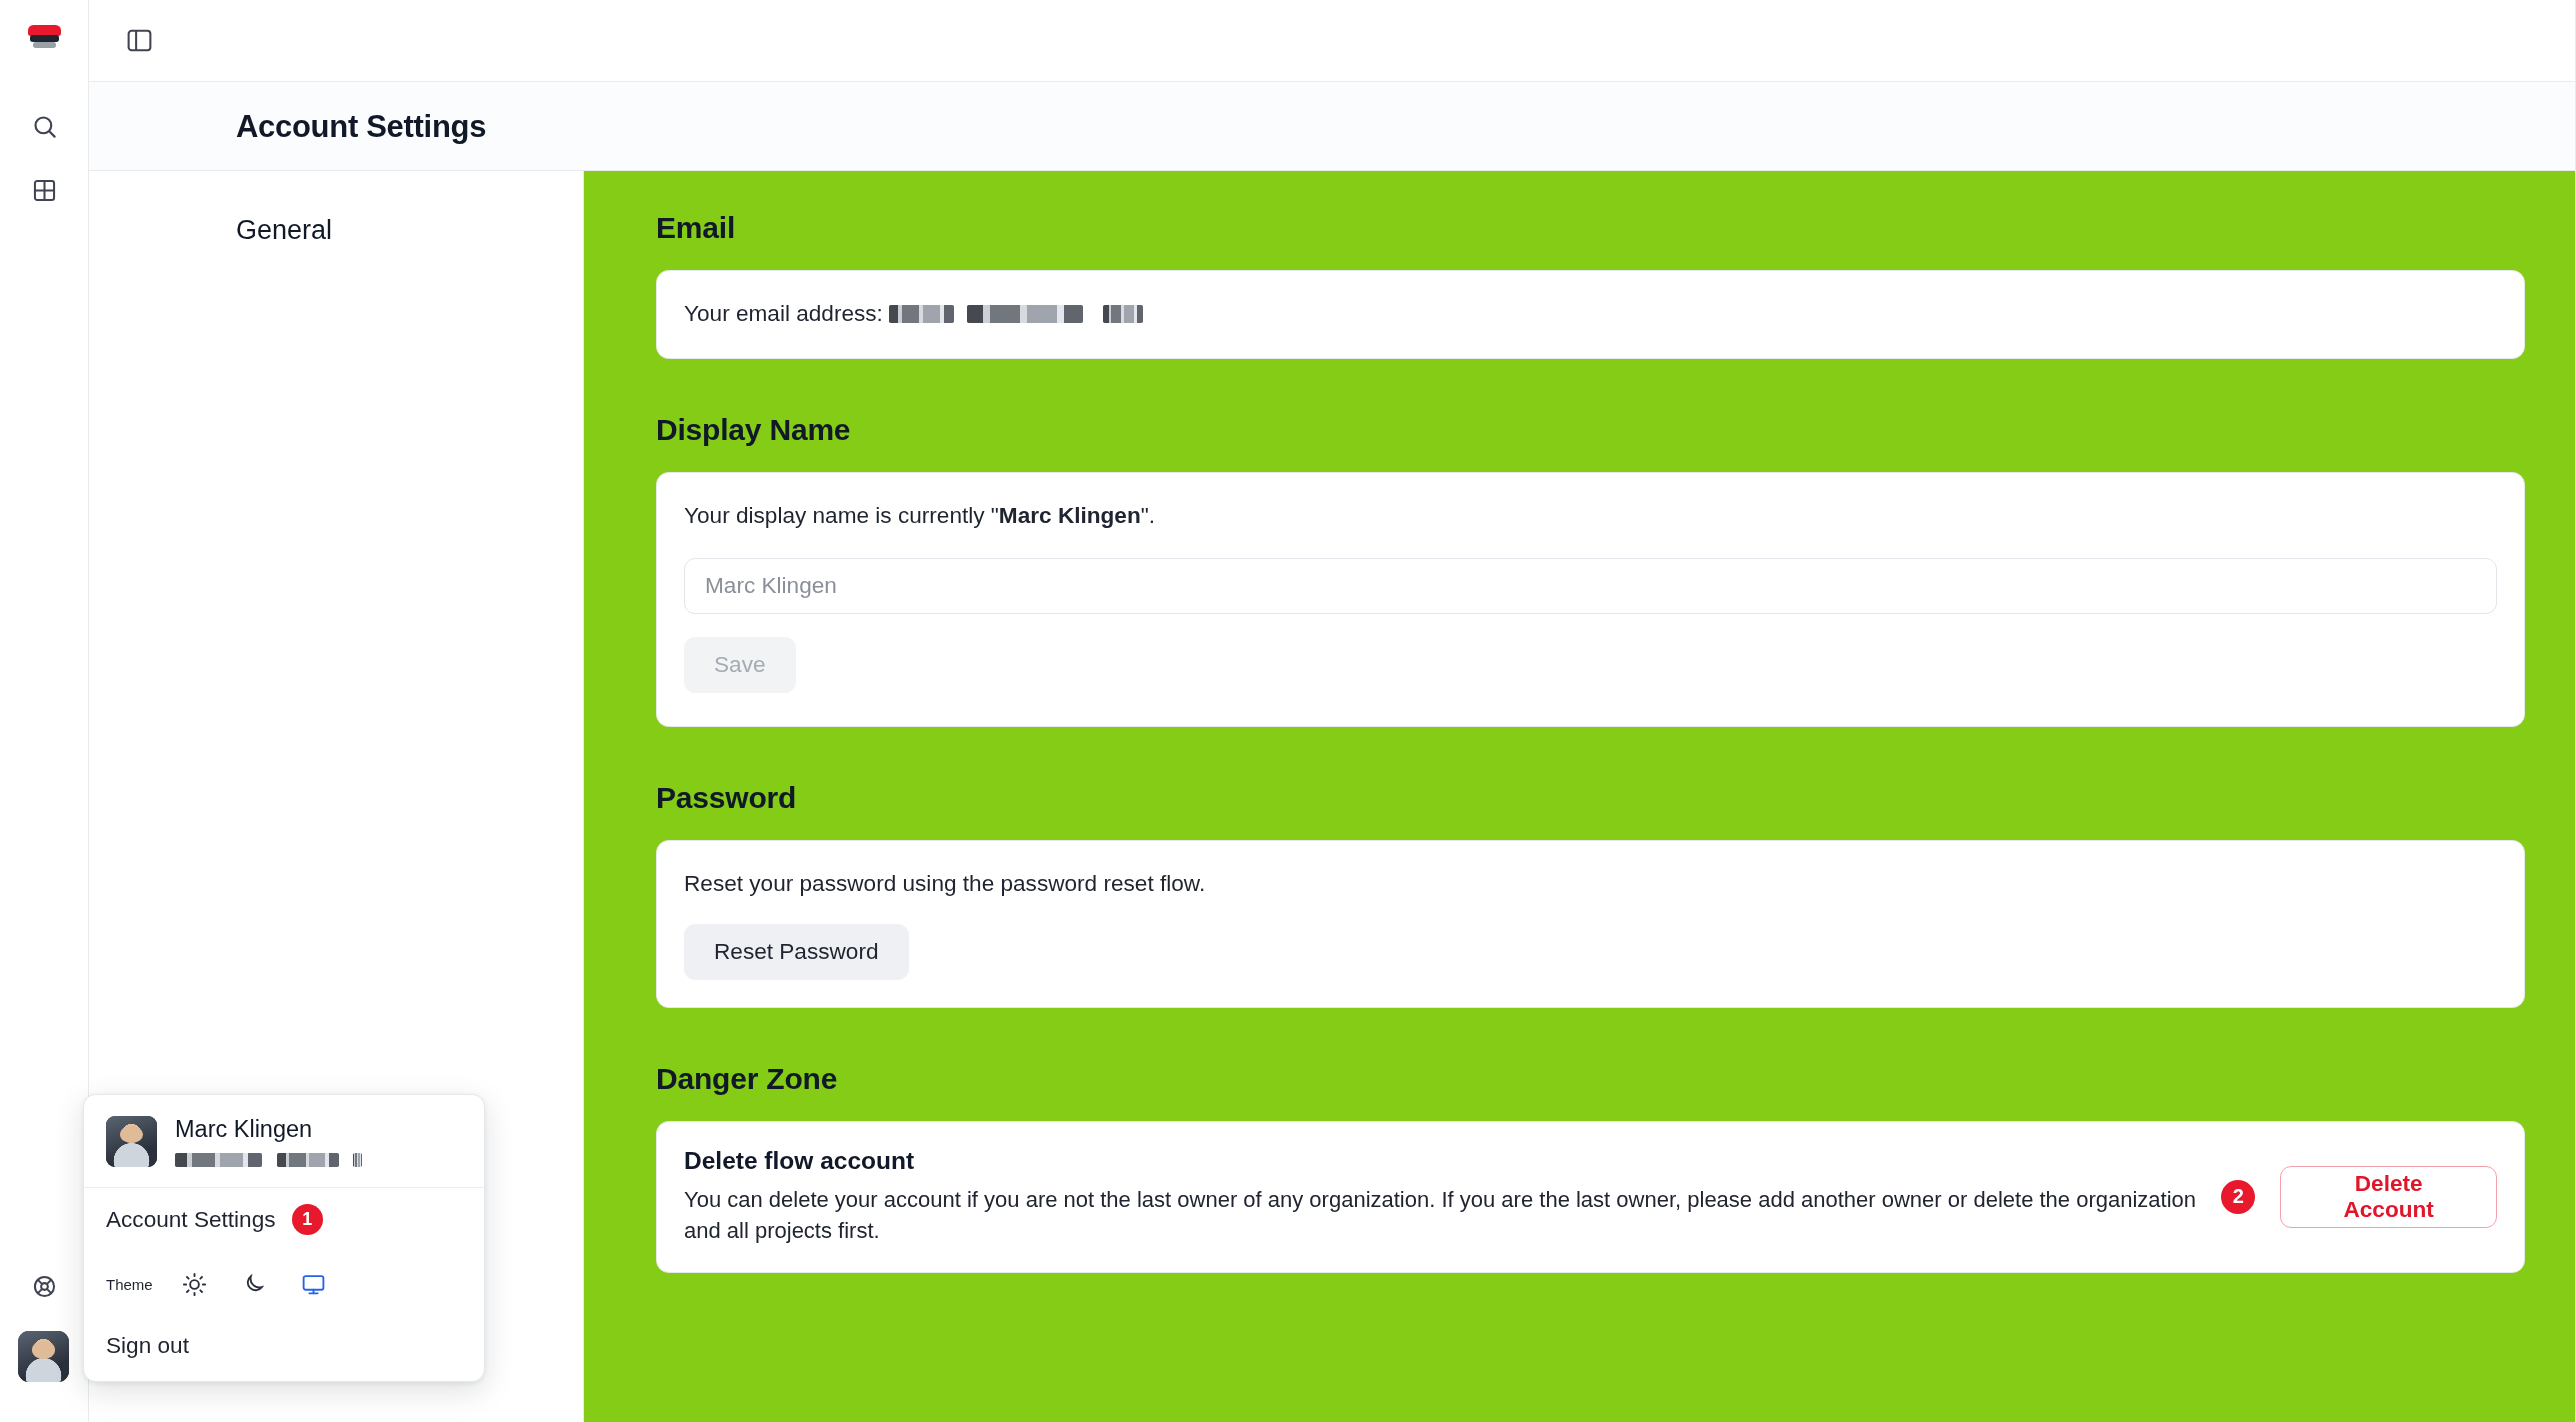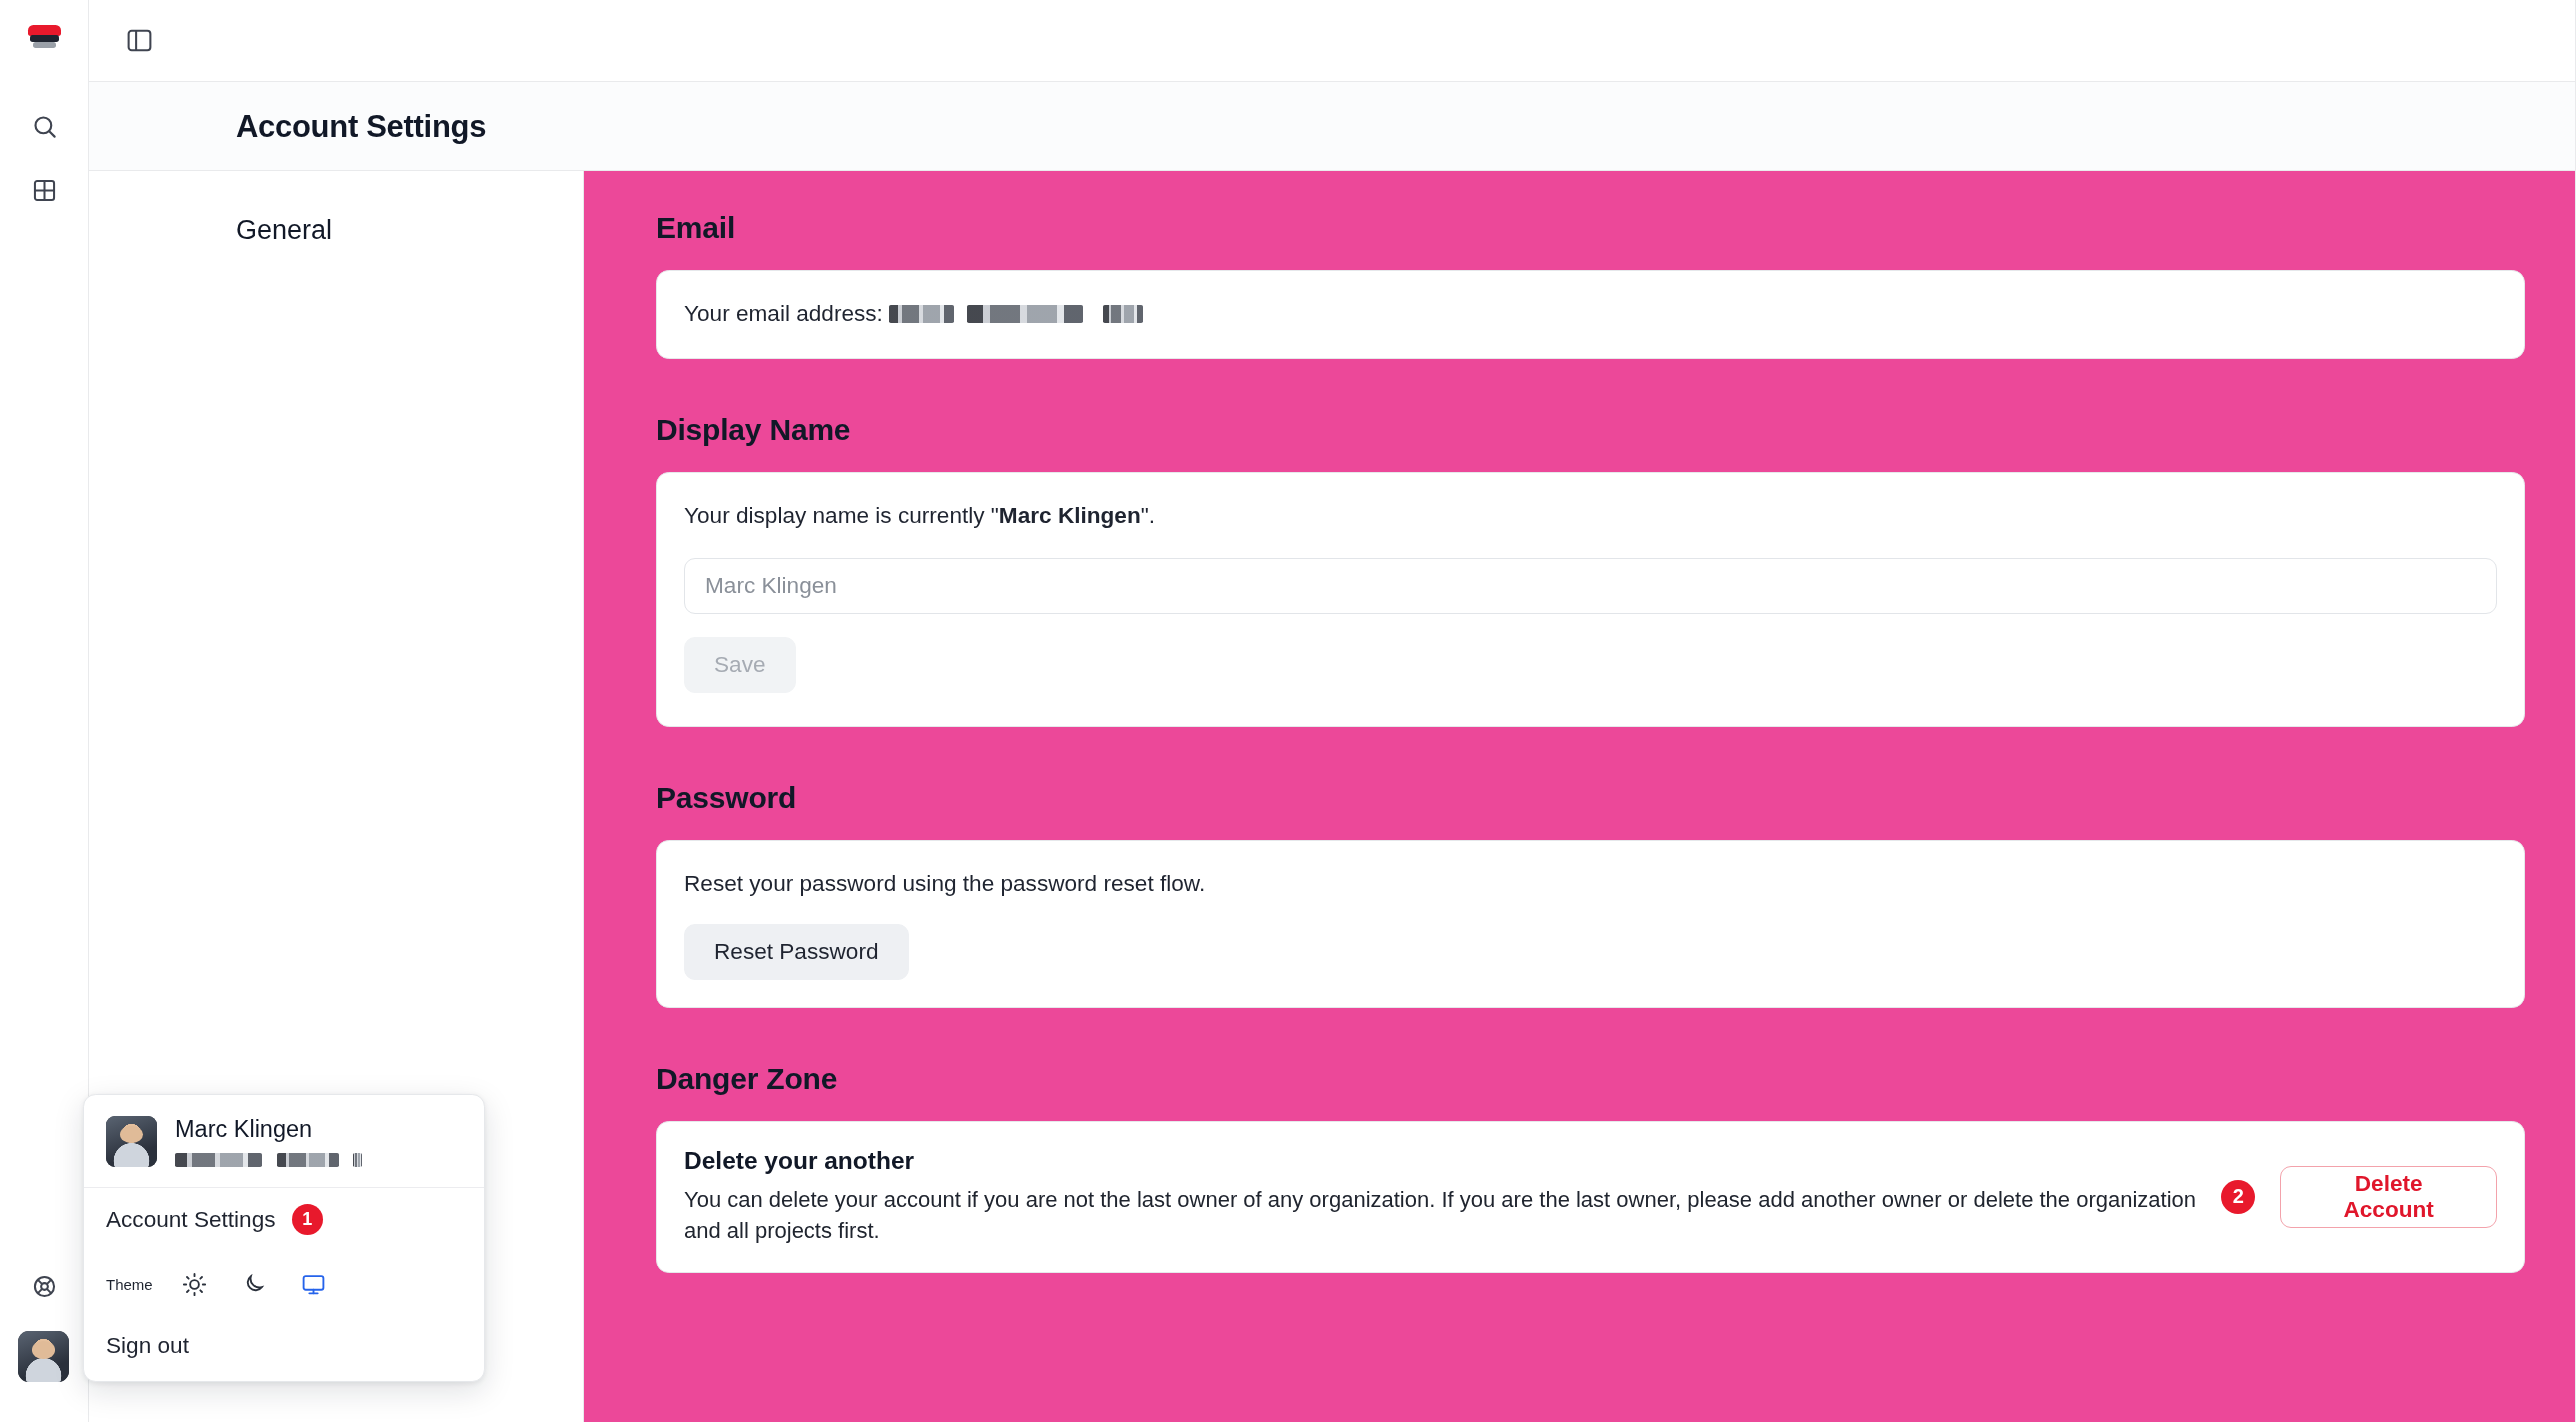--- a/index.html
+++ b/index.html
@@ -8,21 +8,21 @@
     width: 2576px; height: 1422px;
     background: #ffffff;
     font-family: "Liberation Sans", sans-serif;
     -webkit-font-smoothing: antialiased;
   }
   .app {
     position: relative;
     width: 2576px; height: 1422px;
     display: flex;
     overflow: hidden;
-    background: #ec4899;
+    background: #84cc16;
   }
 
   
   .rail {
     width: 89px;
     height: 100%;
     border-right: 0.9px solid #e9eaec;
     background: #ffffff;
     position: relative;
     flex: 0 0 89px;
@@ -441,21 +441,21 @@
         <div class="card">
           <div class="row-text">Reset your password using the password reset flow.</div>
           <div>
             <button class="btn btn-soft">Reset Password</button>
           </div>
         </div>
 
         <h2 class="section-title sp">Danger Zone</h2>
         <div class="card danger-card">
           <div class="danger-main">
-            <div class="danger-title">Delete your another</div>
+            <div class="danger-title">Delete flow account</div>
             <div class="danger-desc">You can delete your account if you are not the last owner of any organization. If you are the last owner, please add another owner or delete the organization and all projects first.</div>
           </div>
           <div class="step-badge">2</div>
           <button class="btn btn-danger">Delete Account</button>
         </div>
 
       </div>
 
     </div>
 

